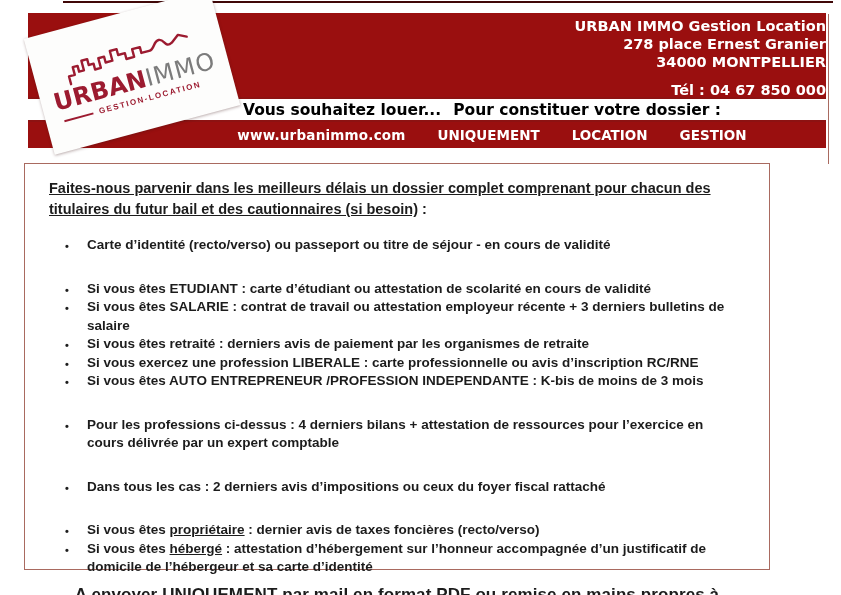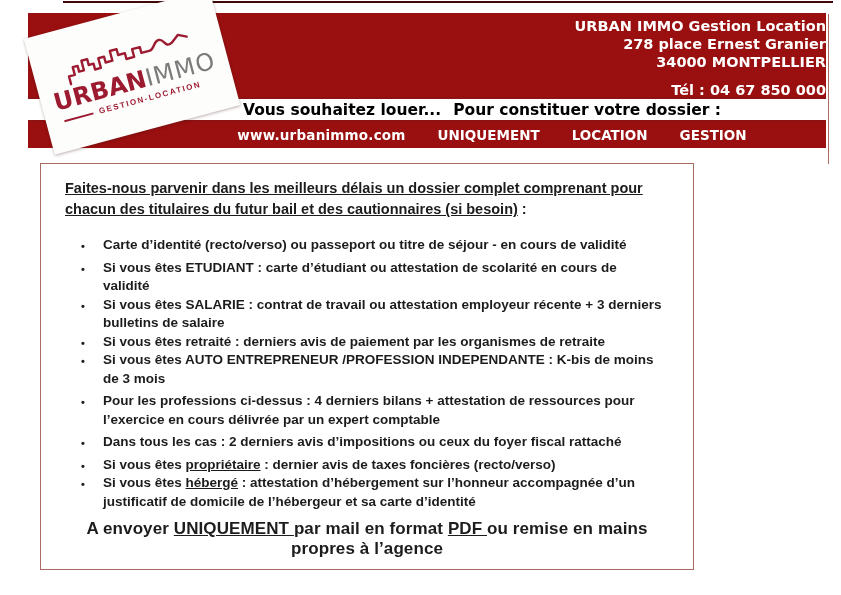--- a/index.html
+++ b/index.html
@@ -36,28 +36,28 @@
         transform:rotate(-15deg);z-index:5;box-shadow:0 1px 3px rgba(60,20,20,.35);
         display:flex;flex-direction:column;align-items:center;justify-content:center;}
   .logo-card .skyline{margin-bottom:-2px;}
   .wordmark{font-family:"DejaVu Sans",sans-serif;font-weight:bold;font-size:24px;line-height:24px;}
   .wordmark .urban{color:var(--logo-red);}
   .wordmark .immo{color:var(--logo-gray);letter-spacing:1px;font-weight:normal;}
   .logo-tagline{display:flex;align-items:center;gap:6px;margin-top:3px;align-self:flex-start;margin-left:18px;}
   .logo-tagline .dash{width:30px;height:2px;background:var(--logo-red);}
   .logo-tagline .tagline-text{color:var(--logo-red);font-size:8px;font-weight:bold;letter-spacing:1.6px;}
 
-  .content-box{position:absolute;left:40px;top:163px;width:654px;height:407px;
+  .content-box{position:absolute;left:24px;top:163px;width:746px;height:407px;
         border:1px solid var(--box-border);padding:10px 24px 0 24px;color:var(--ink);}
   .intro{font-size:14.5px;font-weight:bold;line-height:21px;margin-top:4px;}
   .u{text-decoration:underline;}
   ul.reqs{list-style:none;margin-top:16px;font-size:13.5px;font-weight:bold;line-height:18.5px;}
   ul.reqs li{position:relative;padding-left:38px;padding-right:4px;}
   ul.reqs li::before{content:"\2022";position:absolute;left:16px;top:1px;font-size:11px;}
-  ul.reqs li.gap{margin-top:4px;}
+  ul.reqs li.gap{margin-top:25px;}
   .footer-note{margin-top:8px;text-align:center;font-size:17px;font-weight:bold;letter-spacing:.1px;}
 </style>
 </head>
 <body>
 
 <div class="page">
 
   <div class="top-rule"></div>
   <div class="right-rule"></div>
 
@@ -94,20 +94,21 @@
     </div>
   </div>
 
   <main class="content-box">
     <p class="intro" id="intro"><span class="u">Faites-nous parvenir dans les meilleurs délais un dossier complet comprenant pour chacun des titulaires du futur bail et des cautionnaires (si besoin)</span><span> :</span></p>
     <ul class="reqs" id="bullets">
         <li><span>Carte d’identité (recto/verso) ou passeport ou titre de séjour - en cours de validité</span></li>
         <li class="gap"><span>Si vous êtes ETUDIANT : carte d’étudiant ou attestation de scolarité en cours de validité</span></li>
         <li><span>Si vous êtes SALARIE : contrat de travail ou attestation employeur récente + 3 derniers bulletins de salaire</span></li>
         <li><span>Si vous êtes retraité : derniers avis de paiement par les organismes de retraite</span></li>
+        <li><span>Si vous exercez une profession LIBERALE : carte professionnelle ou avis d’inscription RC/RNE</span></li>
         <li><span>Si vous êtes AUTO ENTREPRENEUR /PROFESSION INDEPENDANTE : K-bis de moins de 3 mois</span></li>
         <li class="gap"><span>Pour les professions ci-dessus : 4 derniers bilans + attestation de ressources pour l’exercice en cours délivrée par un expert comptable</span></li>
         <li class="gap"><span>Dans tous les cas : 2 derniers avis d’impositions ou ceux du foyer fiscal rattaché</span></li>
         <li class="gap"><span>Si vous êtes </span><span class="u">propriétaire</span><span> : dernier avis de taxes foncières (recto/verso)</span></li>
         <li><span>Si vous êtes </span><span class="u">hébergé</span><span> : attestation d’hébergement sur l’honneur accompagnée d’un justificatif de domicile de l’hébergeur et sa carte d’identité</span></li>
       </ul>
     <p class="footer-note" id="footer-note"><span>A envoyer </span><span class="u">UNIQUEMENT </span><span>par mail en format </span><span class="u">PDF </span><span>ou remise en mains propres à l’agence</span></p>
   </main>
 
 </div>

